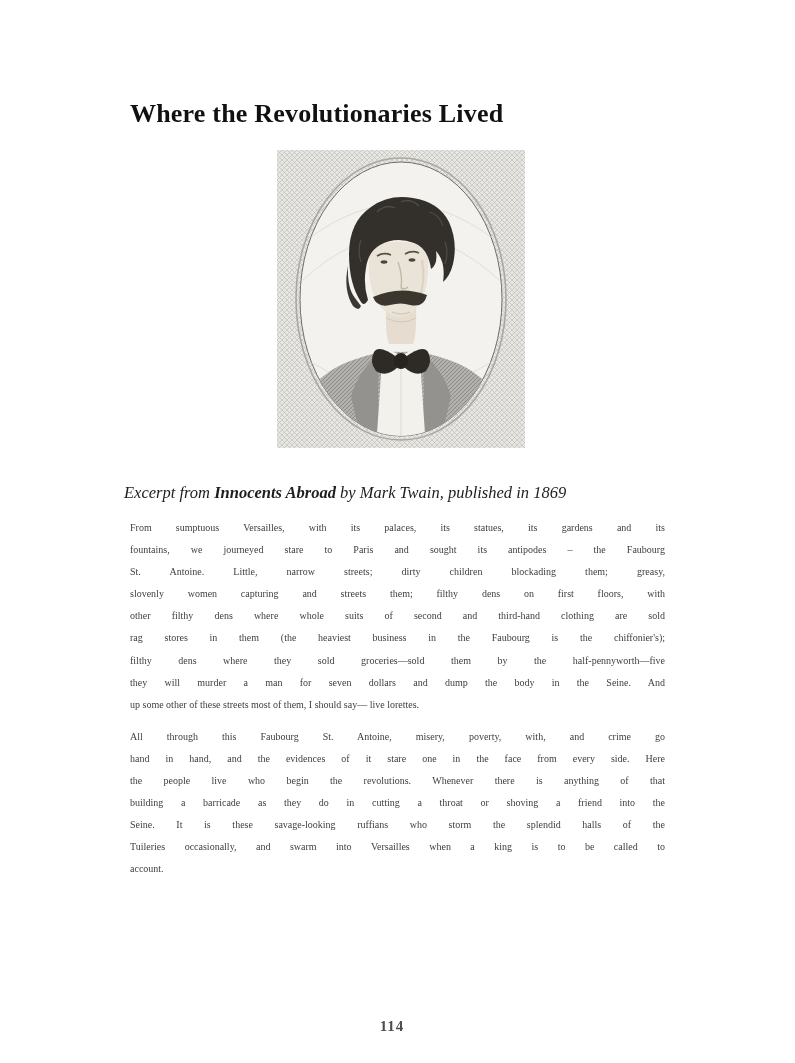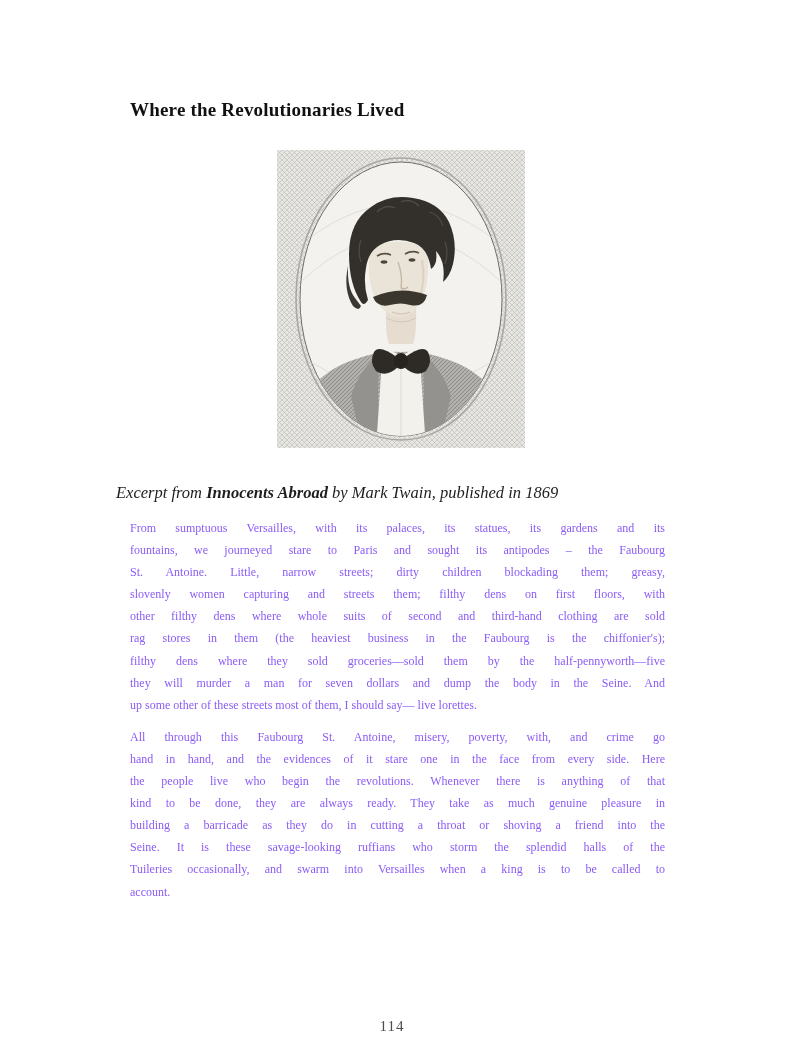--- a/index.html
+++ b/index.html
@@ -10,70 +10,71 @@
     color: #1c1c1c;
     position: relative;
     overflow: hidden;
   }
   .page { position: absolute; inset: 0; background: #ffffff; }
 
   .title {
     position: absolute;
     left: 130px; top: 99px;
     margin: 0;
-    font-size: 19px;
+    font-size: 26px;
     font-weight: bold;
     letter-spacing: 0.2px;
     color: #111111;
     white-space: nowrap;
   }
 
   .figure {
     position: absolute;
     left: 277px; top: 150px;
     width: 248px; height: 298px;
     margin: 0;
   }
   .figure svg { display: block; }
 
   .caption {
     position: absolute;
-    left: 116px; top: 483px;
+    left: 124px; top: 483px;
     width: 535px;
     margin: 0;
     font-size: 16.5px;
     font-style: italic;
     color: #1d1d1d;
     white-space: nowrap;
   }
   .caption .book { font-weight: bold; }
 
   .bodytext {
     position: absolute;
     left: 130px; top: 517px;
     width: 535px;
-    font-size: 12px;
-    color: #8b5cf6;
+    font-size: 10px;
+    color: #404040;
   }
   .para { margin: 0 0 10px 0; }
   .line {
     line-height: 22.1px;
     text-align: justify;
     text-align-last: justify;
     text-justify: inter-word;
   }
   .line.last { text-align-last: left; }
 
   .pagenum {
     position: absolute;
     left: 0; right: 11px; top: 1018px;
     text-align: center;
     font-size: 15px;
     color: #4d4d4d;
     letter-spacing: 1px;
+    font-weight: bold;
   }
 </style>
 </head>
 <body>
 
 <div class="page">
 
   <h1 class="title">Where the Revolutionaries Lived</h1>
 
   <figure class="figure">
@@ -165,21 +166,20 @@
         <div class="line">other filthy dens where whole suits of second and third-hand clothing are sold</div>
         <div class="line">rag stores in them (the heaviest business in the Faubourg is the chiffonier's);</div>
         <div class="line">filthy dens where they sold groceries—sold them by the half-pennyworth—five</div>
         <div class="line">they will murder a man for seven dollars and dump the body in the Seine. And</div>
         <div class="line last">up some other of these streets most of them, I should say— live lorettes.</div>
       </div>
     <div class="para">
         <div class="line">All through this Faubourg St. Antoine, misery, poverty, with, and crime go</div>
         <div class="line">hand in hand, and the evidences of it stare one in the face from every side. Here</div>
         <div class="line">the people live who begin the revolutions. Whenever there is anything of that</div>
-        <div class="line">kind to be done, they are always ready. They take as much genuine pleasure in</div>
         <div class="line">building a barricade as they do in cutting a throat or shoving a friend into the</div>
         <div class="line">Seine. It is these savage-looking ruffians who storm the splendid halls of the</div>
         <div class="line">Tuileries occasionally, and swarm into Versailles when a king is to be called to</div>
         <div class="line last">account.</div>
       </div>
   </div>
 
   <div class="pagenum">114</div>
 
 </div>

